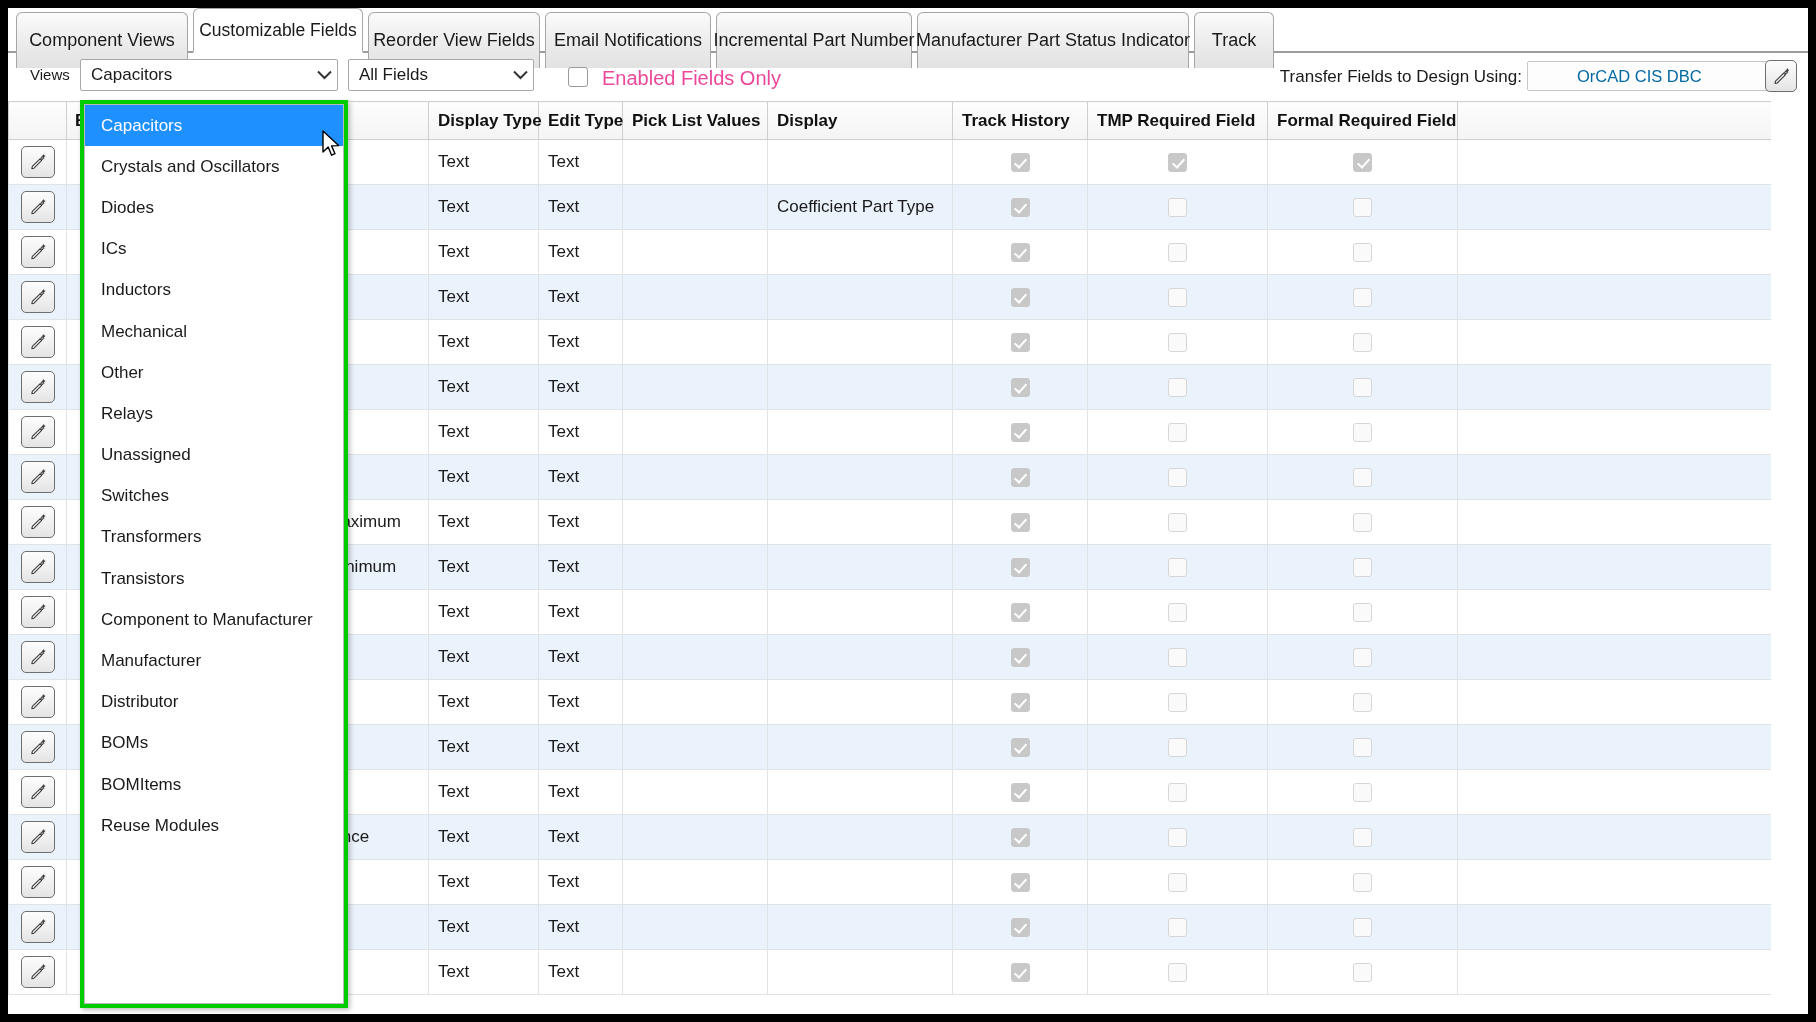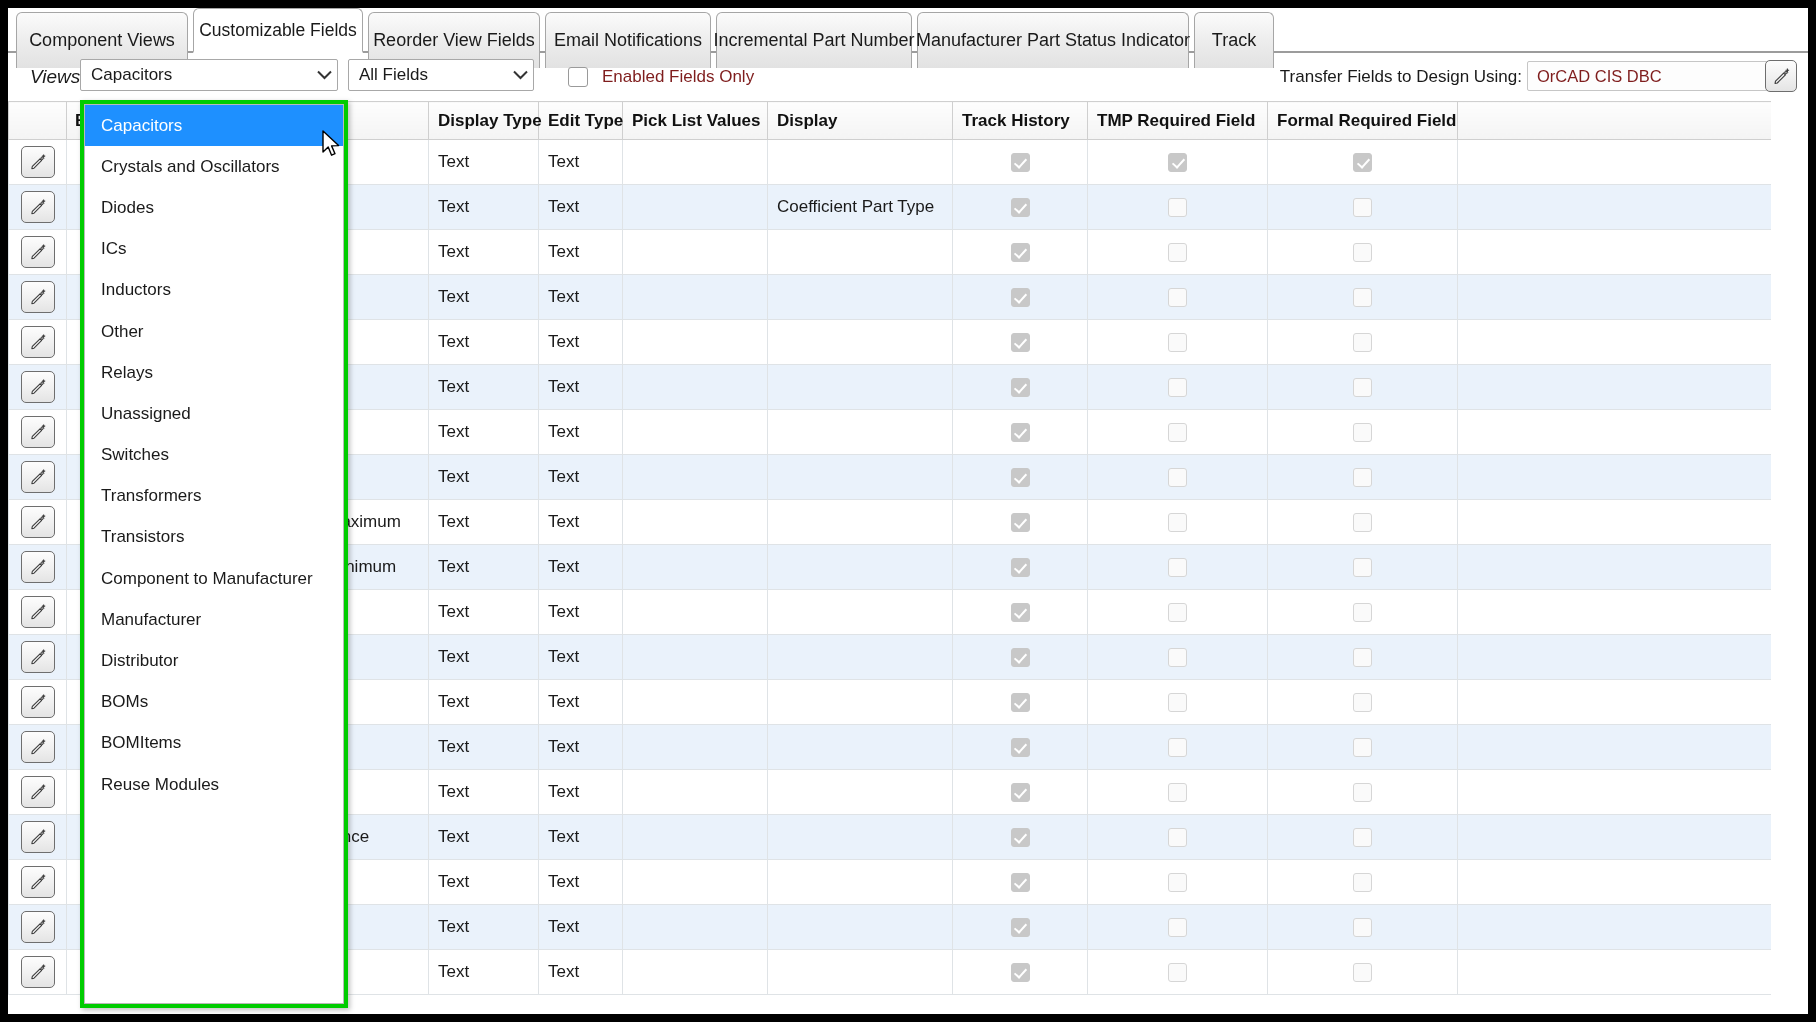--- a/index.html
+++ b/index.html
@@ -60,23 +60,22 @@
 
   
   .toolbar {
     position: absolute;
     left: 0; top: 45px;
     width: 1800px; height: 48px;
   }
   .views-label {
     position: absolute;
     left: 22px; top: 13px;
-    font-size: 19px;
+    font-size: 15px;
     color: #1a1a1a;
-    font-style: italic;
   }
   .combo {
     position: absolute;
     background: #ffffff;
     border: 1px solid #a8a8a8;
     border-radius: 2px;
     display: flex;
     align-items: center;
     font-size: 17px;
     color: #1a1a1a;
@@ -105,43 +104,44 @@
     width: 20px; height: 20px;
     border: 1.5px solid #9a9a9a;
     border-radius: 3px;
     background: #ffffff;
     cursor: pointer;
   }
   #enabled-only-chk { left: 560px; top: 14px; }
   .enabled-only-label {
     position: absolute;
     left: 594px; top: 14px;
-    font-size: 17px;
-    color: #7f1d1d;
+    font-size: 20px;
+    color: #ec4899;
   }
 
   .transfer-label {
     position: absolute;
     right: 286px; top: 14px;
     font-size: 17px;
     color: #1a1a1a;
     white-space: nowrap;
   }
   #transfer-combo {
     position: absolute;
     left: 1519px; top: 8px;
     width: 262px; height: 30px;
     background: #fdfdfd;
     border: 1px solid #c6c6c6;
     border-radius: 2px;
     display: flex;
     align-items: center;
     font-size: 16.5px;
-    color: #7f1d1d;
+    color: #0369a1;
     cursor: not-allowed;
+    padding-left: 40px;
   }
   #transfer-combo .combo-text { padding-left: 9px; flex: 1; }
   #transfer-combo .caret { width: 26px; display:flex; align-items:center; justify-content:center; color:#4a4a4a; }
 
   .icon-btn {
     background: linear-gradient(to bottom, #fdfdfd 0%, #f0f0f0 55%, #e4e4e4 100%);
     border: 1px solid #6e6e6e;
     border-radius: 5px;
     display: flex;
     align-items: center;
@@ -769,20 +769,21 @@
     </table>
   </div>
 
   <div id="views-dropdown">
     <div class="dd-inner" id="dd-inner">
         <div class="dd-item selected">Capacitors</div>
         <div class="dd-item">Crystals and Oscillators</div>
         <div class="dd-item">Diodes</div>
         <div class="dd-item">ICs</div>
         <div class="dd-item">Inductors</div>
+        <div class="dd-item">Mechanical</div>
         <div class="dd-item">Other</div>
         <div class="dd-item">Relays</div>
         <div class="dd-item">Unassigned</div>
         <div class="dd-item">Switches</div>
         <div class="dd-item">Transformers</div>
         <div class="dd-item">Transistors</div>
         <div class="dd-item">Component to Manufacturer</div>
         <div class="dd-item">Manufacturer</div>
         <div class="dd-item">Distributor</div>
         <div class="dd-item">BOMs</div>

